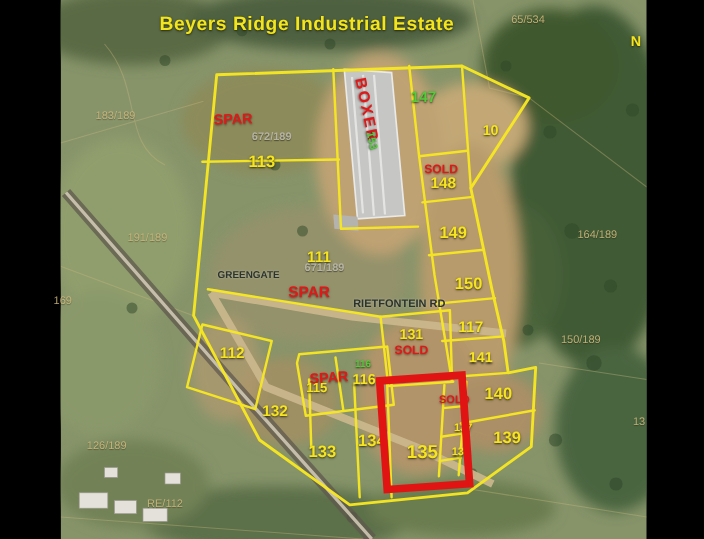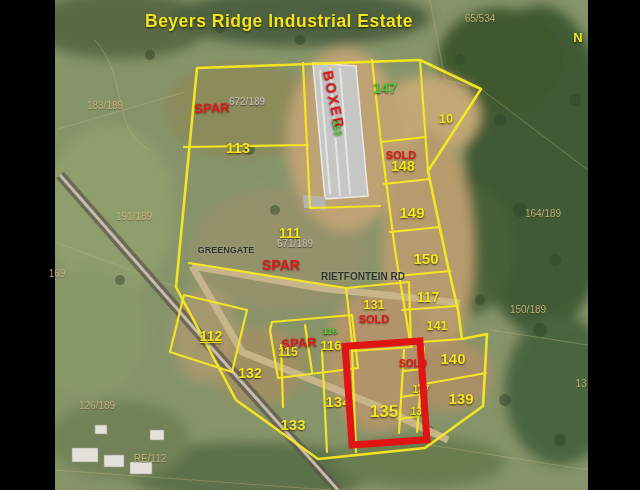--- a/index.html
+++ b/index.html
@@ -142,47 +142,47 @@
       </g>
     </g>
 
     <rect x="0" y="0" width="55" height="490" fill="#000"></rect>
     <rect x="588" y="0" width="52" height="490" fill="#000"></rect>
   </svg>
 
   <div class="label-layer" id="label-layer">
       <div class="map-label lab-yellow" style="left: 238px; top: 99px; font-size: 15px; transform: translate(-50%, -50%) rotate(0deg); margin-top: 48px;">113</div>
       <div class="map-label lab-red" style="left: 212px; top: 108px; font-size: 13px; transform: translate(-50%, -50%) rotate(-2deg);">SPAR</div>
-      <div class="map-label lab-gray" style="left: 247px; top: 102px; font-size: 10px; transform: translate(-50%, -50%) rotate(0deg);">672/189</div>
+      <div class="map-label lab-gray" style="left: 247px; top: 125px; font-size: 10px; transform: translate(-50%, -50%) rotate(0deg);">672/189</div>
       <div class="map-label lab-red" style="left: 334px; top: 100px; font-size: 14px; transform: translate(-50%, -50%) rotate(78deg); letter-spacing: 2px;">BOXER</div>
       <div class="map-label lab-green" style="left: 337px; top: 128px; font-size: 10px; transform: translate(-50%, -50%) rotate(78deg);">153</div>
       <div class="map-label lab-green" style="left: 385px; top: 88px; font-size: 14px; transform: translate(-50%, -50%) rotate(0deg);">147</div>
       <div class="map-label lab-yellow" style="left: 446px; top: 118px; font-size: 13px; transform: translate(-50%, -50%) rotate(0deg);">10</div>
       <div class="map-label lab-red" style="left: 401px; top: 155px; font-size: 11px; transform: translate(-50%, -50%) rotate(0deg);">SOLD</div>
       <div class="map-label lab-yellow" style="left: 403px; top: 166px; font-size: 14px; transform: translate(-50%, -50%) rotate(0deg);">148</div>
       <div class="map-label lab-yellow" style="left: 412px; top: 212px; font-size: 15px; transform: translate(-50%, -50%) rotate(0deg);">149</div>
       <div class="map-label lab-yellow" style="left: 426px; top: 258px; font-size: 15px; transform: translate(-50%, -50%) rotate(0deg);">150</div>
       <div class="map-label lab-yellow" style="left: 428px; top: 297px; font-size: 14px; transform: translate(-50%, -50%) rotate(0deg);">117</div>
       <div class="map-label lab-yellow" style="left: 437px; top: 325px; font-size: 13px; transform: translate(-50%, -50%) rotate(0deg);">141</div>
       <div class="map-label lab-yellow" style="left: 453px; top: 358px; font-size: 15px; transform: translate(-50%, -50%) rotate(0deg);">140</div>
       <div class="map-label lab-yellow" style="left: 461px; top: 398px; font-size: 15px; transform: translate(-50%, -50%) rotate(0deg);">139</div>
       <div class="map-label lab-yellow" style="left: 290px; top: 233px; font-size: 14px; transform: translate(-50%, -50%) rotate(0deg);">111</div>
       <div class="map-label lab-gray" style="left: 295px; top: 244px; font-size: 10px; transform: translate(-50%, -50%) rotate(0deg);">671/189</div>
       <div class="map-label lab-red" style="left: 281px; top: 265px; font-size: 14px; transform: translate(-50%, -50%) rotate(0deg);">SPAR</div>
       <div class="map-label lab-dark" style="left: 226px; top: 250px; font-size: 9px; transform: translate(-50%, -50%) rotate(0deg);">GREENGATE</div>
       <div class="map-label lab-dark" style="left: 363px; top: 277px; font-size: 10px; transform: translate(-50%, -50%) rotate(0deg);">RIETFONTEIN RD</div>
       <div class="map-label lab-yellow" style="left: 374px; top: 304px; font-size: 13px; transform: translate(-50%, -50%) rotate(0deg);">131</div>
       <div class="map-label lab-red" style="left: 374px; top: 319px; font-size: 11px; transform: translate(-50%, -50%) rotate(0deg);">SOLD</div>
-      <div class="map-label lab-yellow" style="left: 211px; top: 336px; font-size: 14px; transform: translate(-50%, -50%) rotate(0deg); text-decoration: underline;">112</div>
+      <div class="map-label lab-yellow" style="left: 211px; top: 320px; font-size: 14px; transform: translate(-50%, -50%) rotate(0deg);">112</div>
       <div class="map-label lab-red" style="left: 299px; top: 343px; font-size: 13px; transform: translate(-50%, -50%) rotate(-4deg);">SPAR</div>
       <div class="map-label lab-yellow" style="left: 288px; top: 352px; font-size: 12px; transform: translate(-50%, -50%) rotate(0deg);">115</div>
       <div class="map-label lab-green" style="left: 330px; top: 331px; font-size: 9px; transform: translate(-50%, -50%) rotate(0deg);">116</div>
       <div class="map-label lab-yellow" style="left: 331px; top: 345px; font-size: 13px; transform: translate(-50%, -50%) rotate(0deg);">116</div>
       <div class="map-label lab-yellow" style="left: 250px; top: 373px; font-size: 14px; transform: translate(-50%, -50%) rotate(0deg);">132</div>
-      <div class="map-label lab-yellow" style="left: 293px; top: 424px; font-size: 15px; transform: translate(-50%, -50%) rotate(0deg);">133</div>
+      <div class="map-label lab-yellow" style="left: 293px; top: 411px; font-size: 15px; transform: translate(-50%, -50%) rotate(0deg);">133</div>
       <div class="map-label lab-yellow" style="left: 338px; top: 401px; font-size: 15px; transform: translate(-50%, -50%) rotate(0deg);">134</div>
       <div class="map-label lab-yellow" style="left: 384px; top: 411px; font-size: 17px; transform: translate(-50%, -50%) rotate(0deg);">135</div>
       <div class="map-label lab-red" style="left: 413px; top: 364px; font-size: 10px; transform: translate(-50%, -50%) rotate(0deg);">SOLD</div>
       <div class="map-label lab-yellow" style="left: 421px; top: 390px; font-size: 10px; transform: translate(-50%, -50%) rotate(0deg);">137</div>
       <div class="map-label lab-yellow" style="left: 419px; top: 412px; font-size: 10px; transform: translate(-50%, -50%) rotate(0deg);">138</div>
       <div class="map-label lab-yellow" style="left: 578px; top: 37px; font-size: 13px; transform: translate(-50%, -50%) rotate(0deg);">N</div>
       <div class="map-label lab-tan" style="left: 480px; top: 19px; font-size: 10px; transform: translate(-50%, -50%) rotate(0deg);">65/534</div>
       <div class="map-label lab-tan" style="left: 105px; top: 106px; font-size: 10px; transform: translate(-50%, -50%) rotate(0deg);">183/189</div>
       <div class="map-label lab-tan" style="left: 134px; top: 217px; font-size: 10px; transform: translate(-50%, -50%) rotate(0deg);">191/189</div>
       <div class="map-label lab-tan" style="left: 57px; top: 274px; font-size: 10px; transform: translate(-50%, -50%) rotate(0deg);">169</div>

